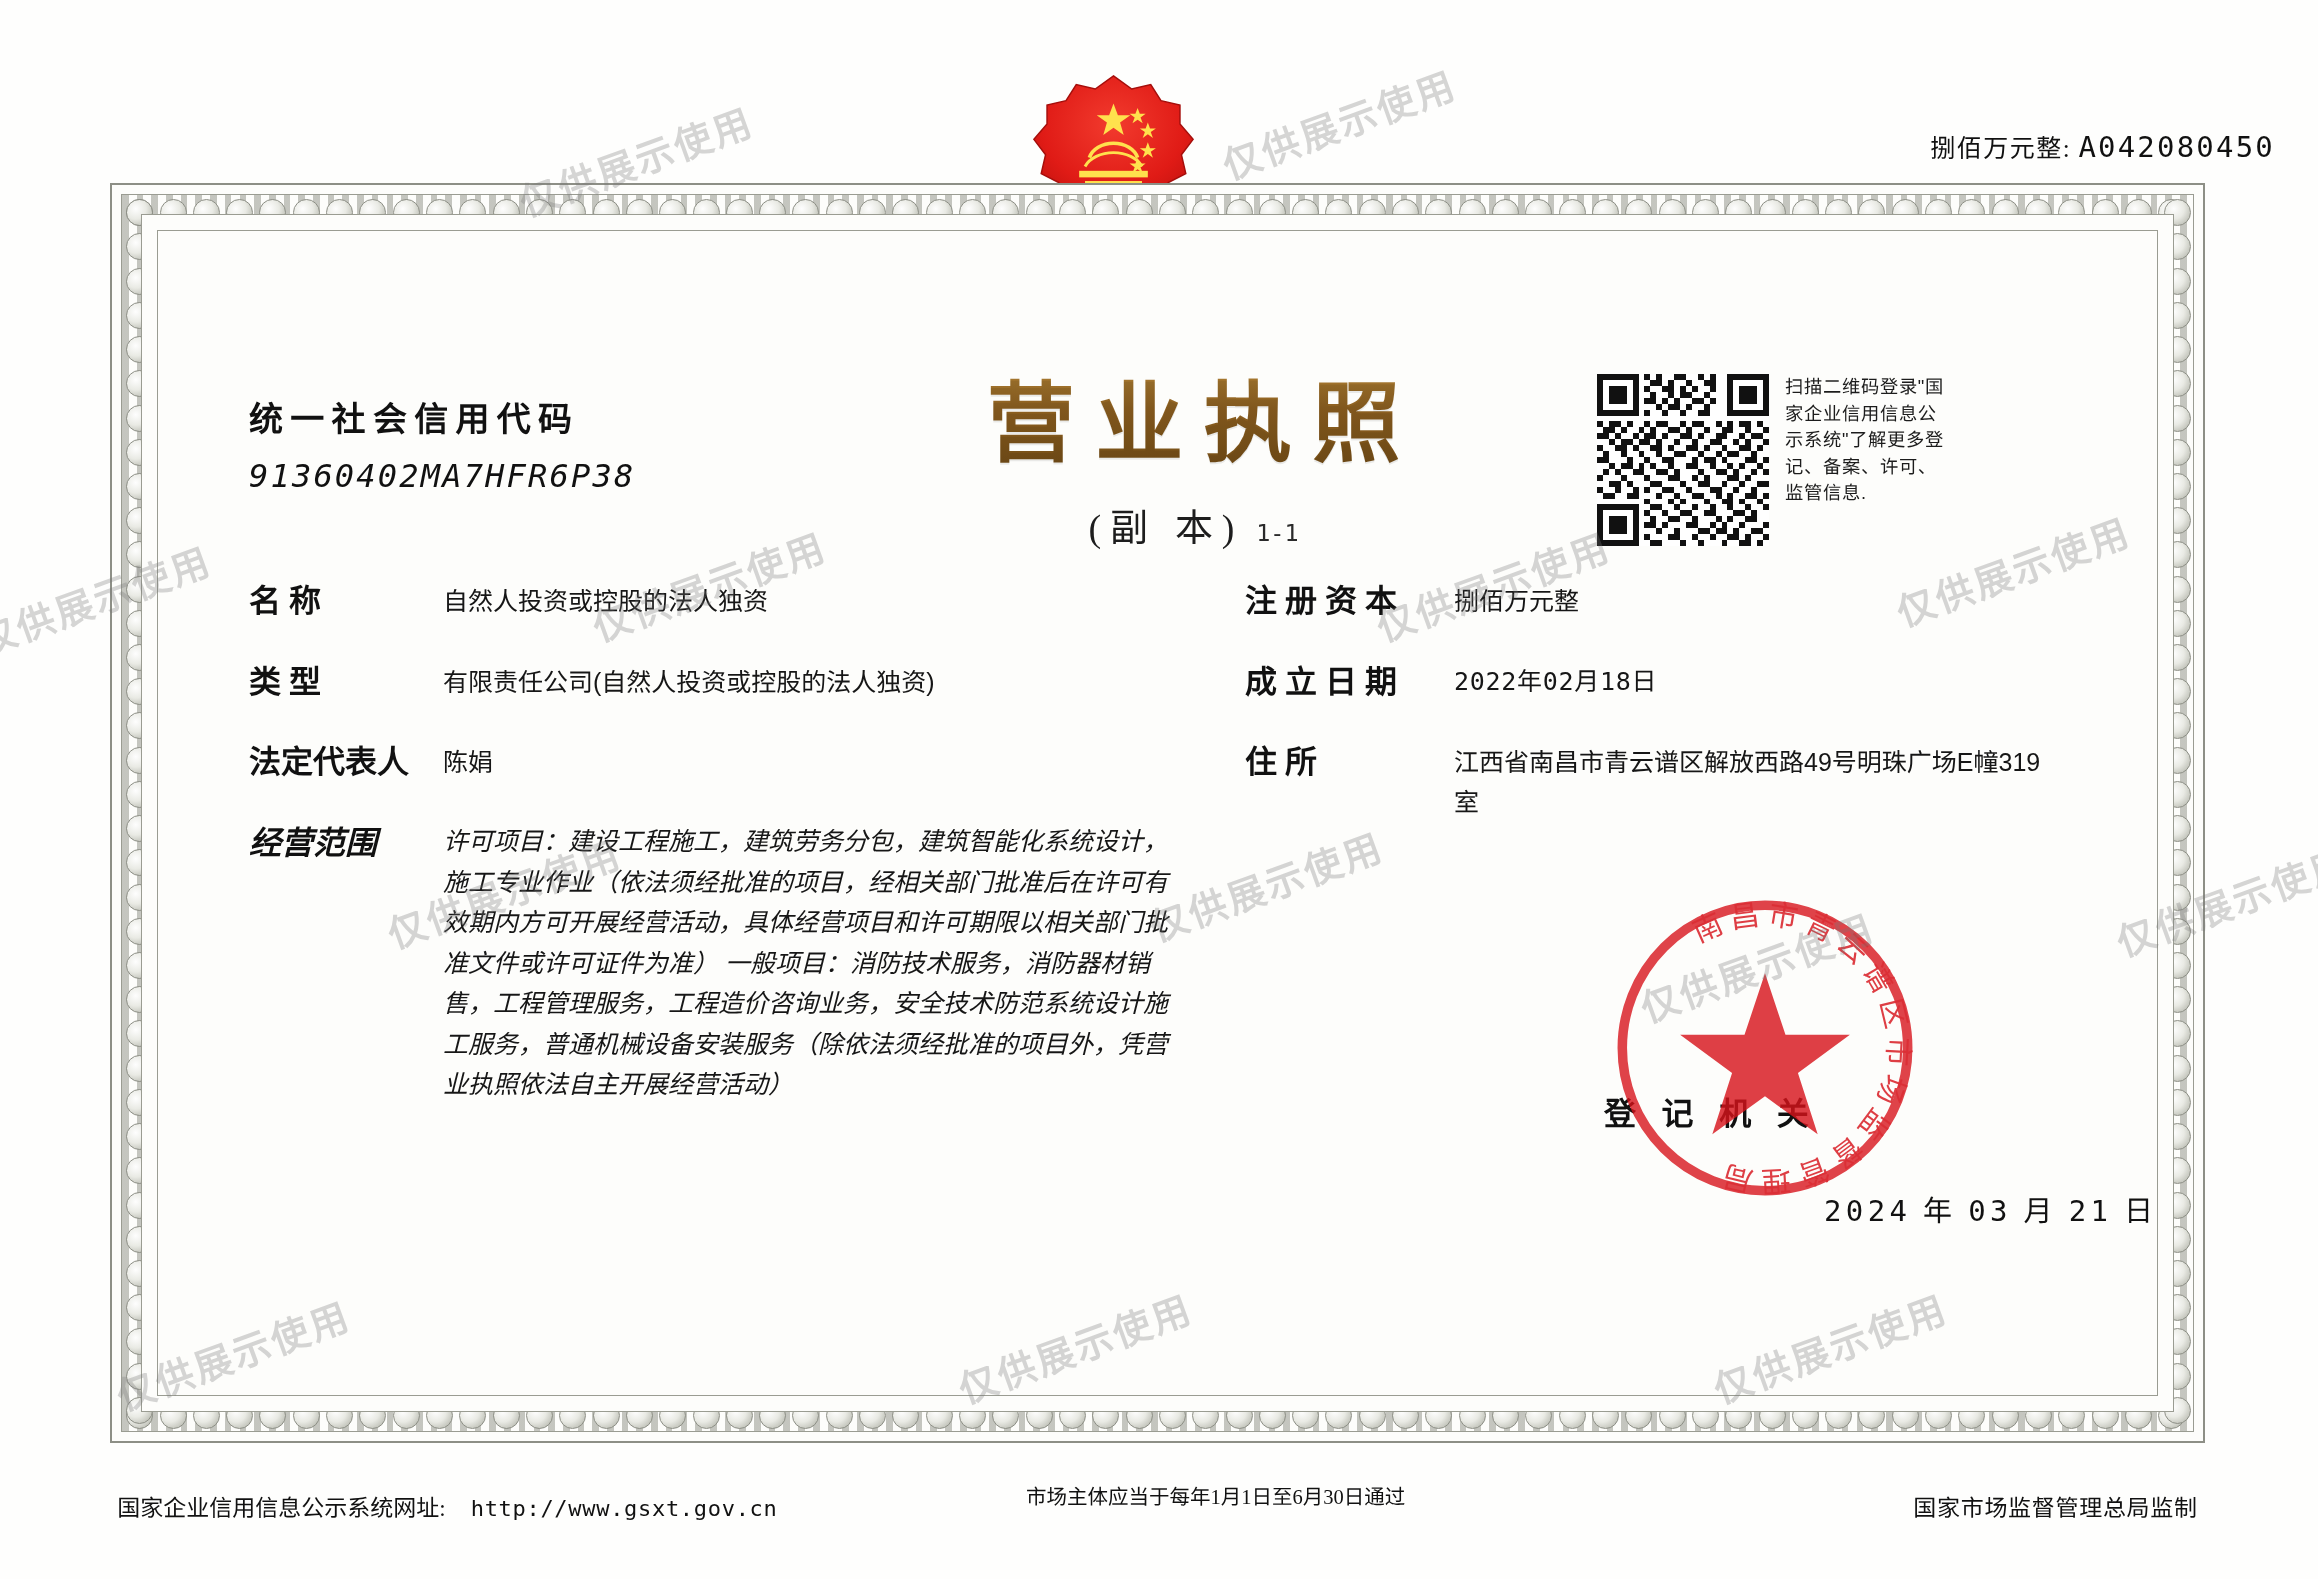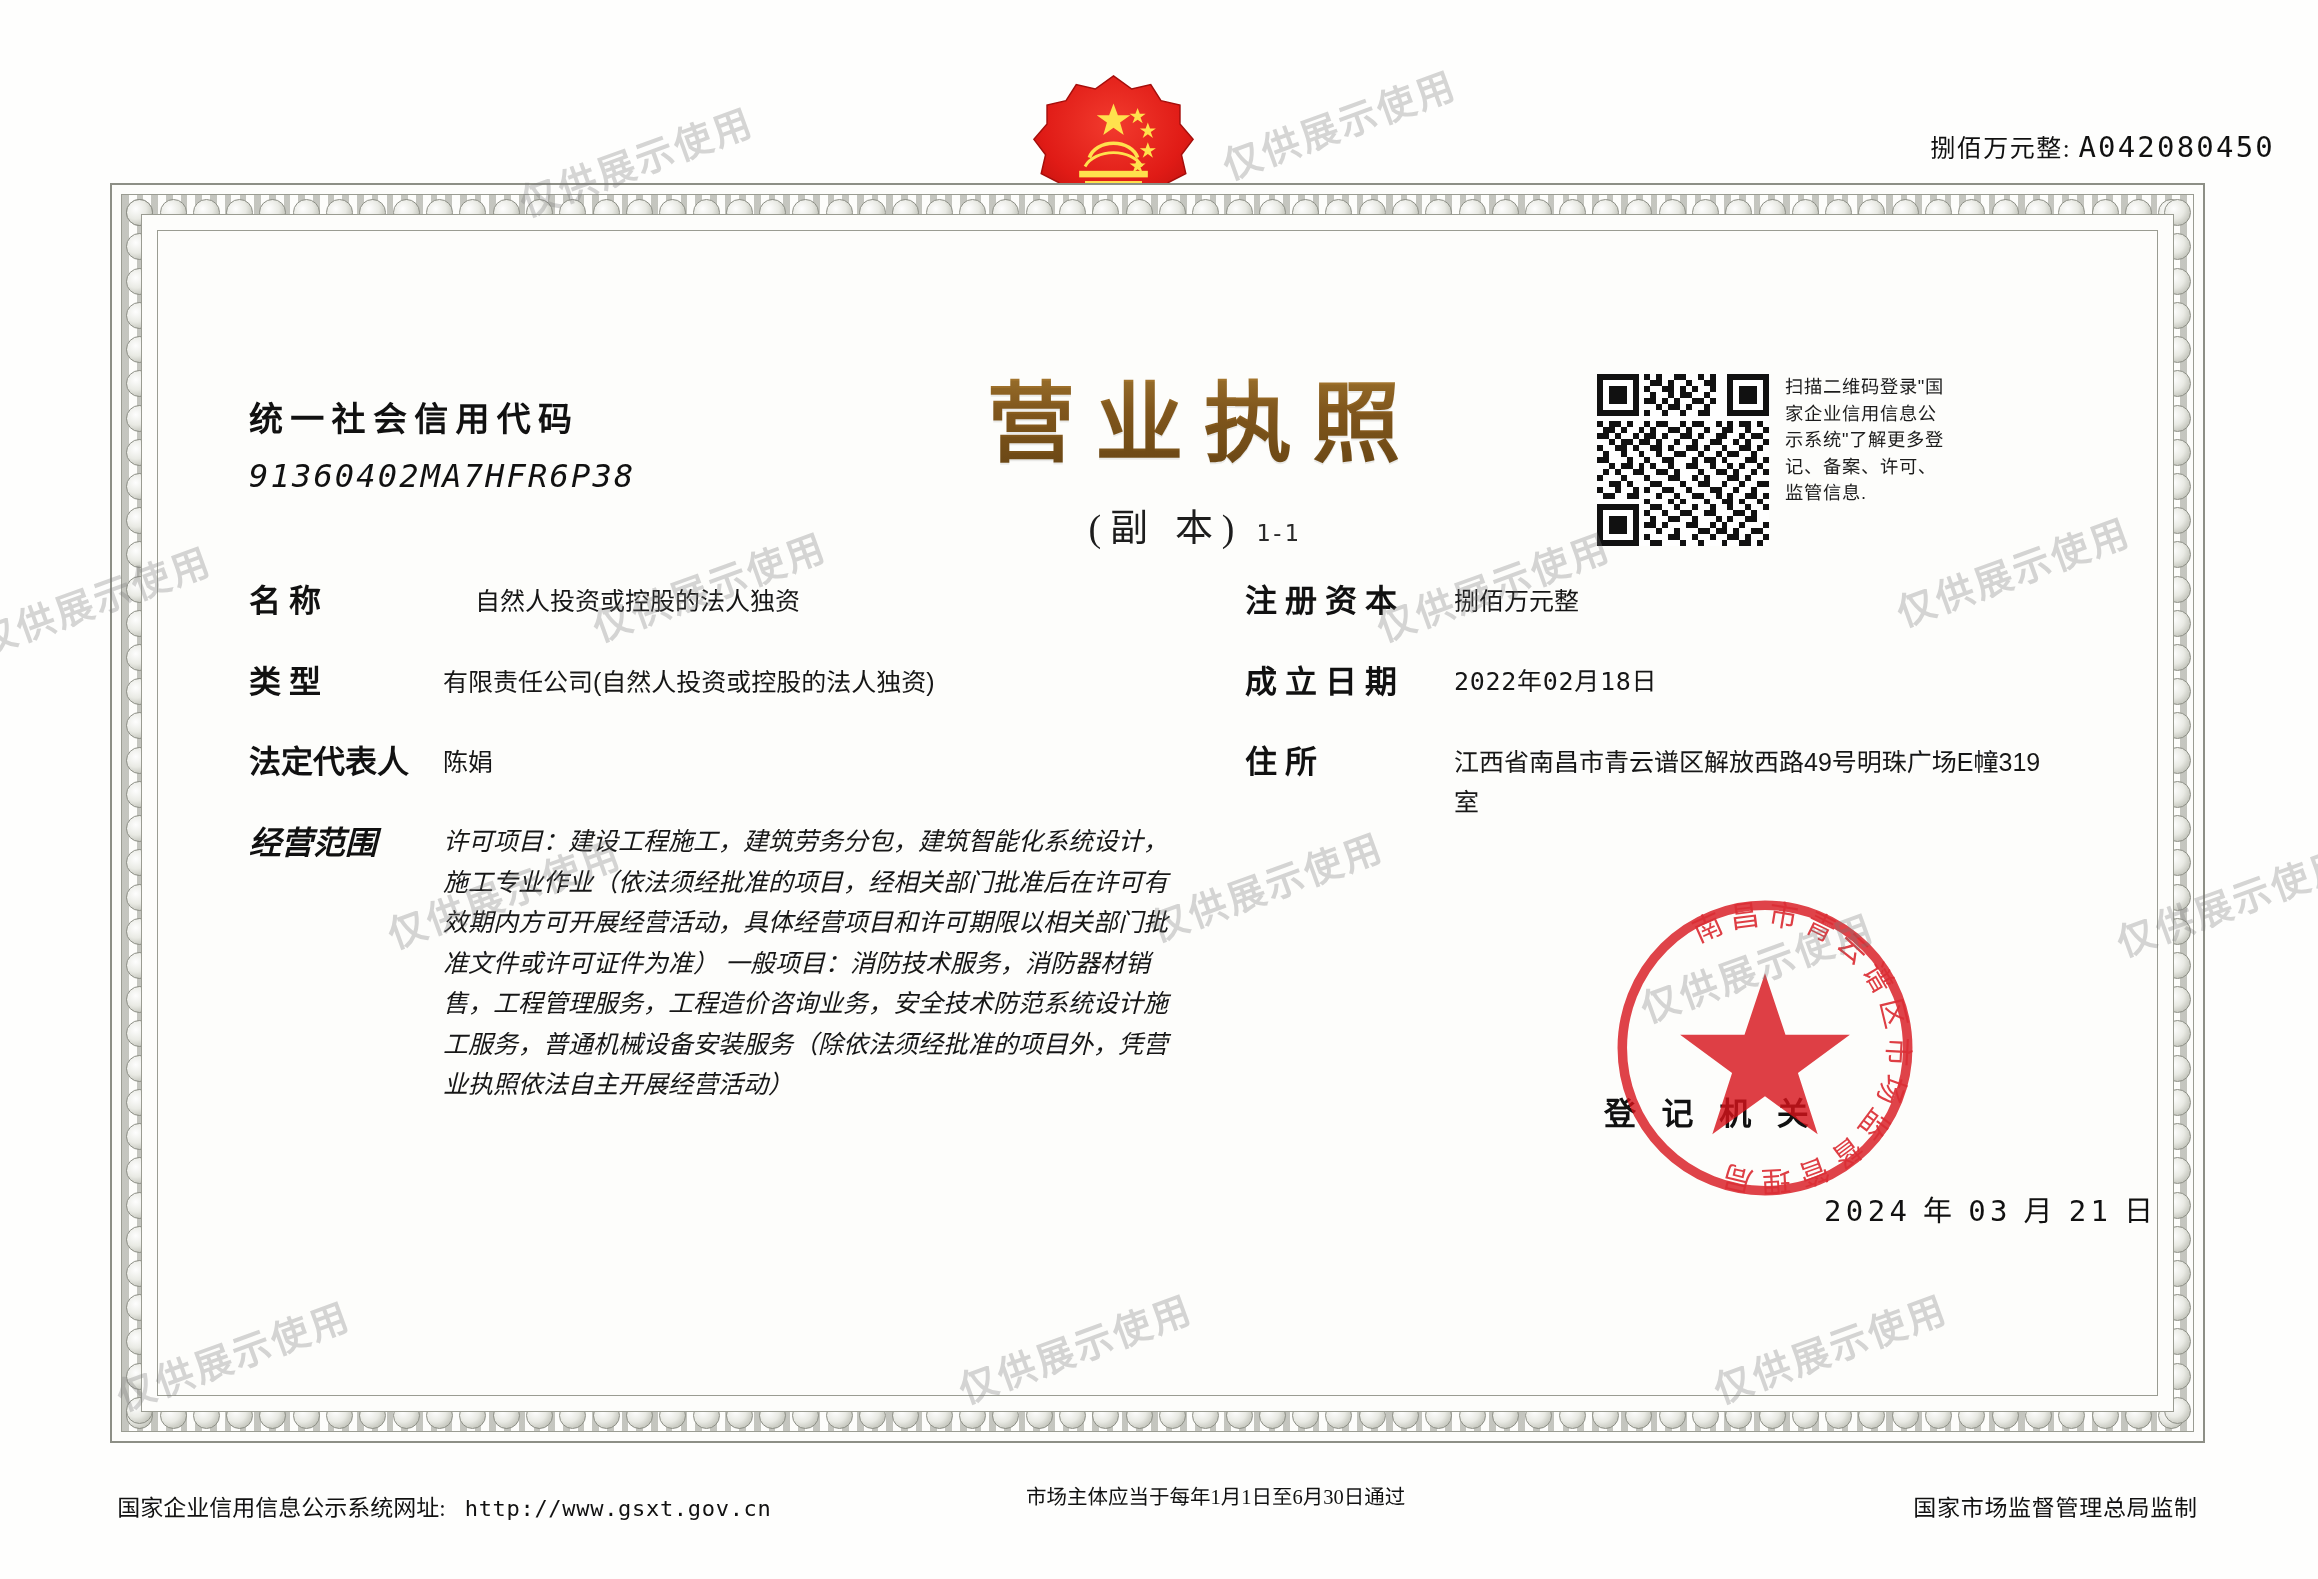--- a/index.html
+++ b/index.html
@@ -216,21 +216,21 @@
   }
   .f-value {
     font-size: 25px;
     line-height: 1.62;
     color: #161616;
     font-family: "Liberation Sans", "DejaVu Sans", sans-serif;
   }
   .f-value.mono { font-family: "DejaVu Sans Mono", monospace; letter-spacing: 0.7px; }
 
   
-  #f-name      { left: 81px; top: 333px; gap: 32px; }
+  #f-name      { left: 81px; top: 333px; }
   #f-type      { left: 81px; top: 414px; }
   #f-legal     { left: 81px; top: 494px; }
   #f-scope     { left: 81px; top: 575px; font-style: italic; }
 
   #f-name  .f-label,
   #f-type  .f-label { width: 194px; display: inline-block; }
   #f-legal .f-label { width: 194px; }
   #f-scope .f-label { width: 194px; }
 
   #f-name  .f-value { margin-top: 5.9px; }
@@ -292,21 +292,21 @@
     width: 2095px;
     height: 81px;
     font-family: "Liberation Serif", serif;
   }
   #footer-left {
     position: absolute;
     left: 7.3px; top: 13px;
     font-size: 23px;
     color: #111;
     display: flex;
-    gap: 19px;
+    gap: 25px;
     align-items: baseline;
   }
   #footer-left .url {
     font-family: "DejaVu Sans Mono", monospace;
     font-size: 22px;
     letter-spacing: 0.7px;
   }
   #footer-center {
     position: absolute;
     left: 1004px; top: 5.9px;

